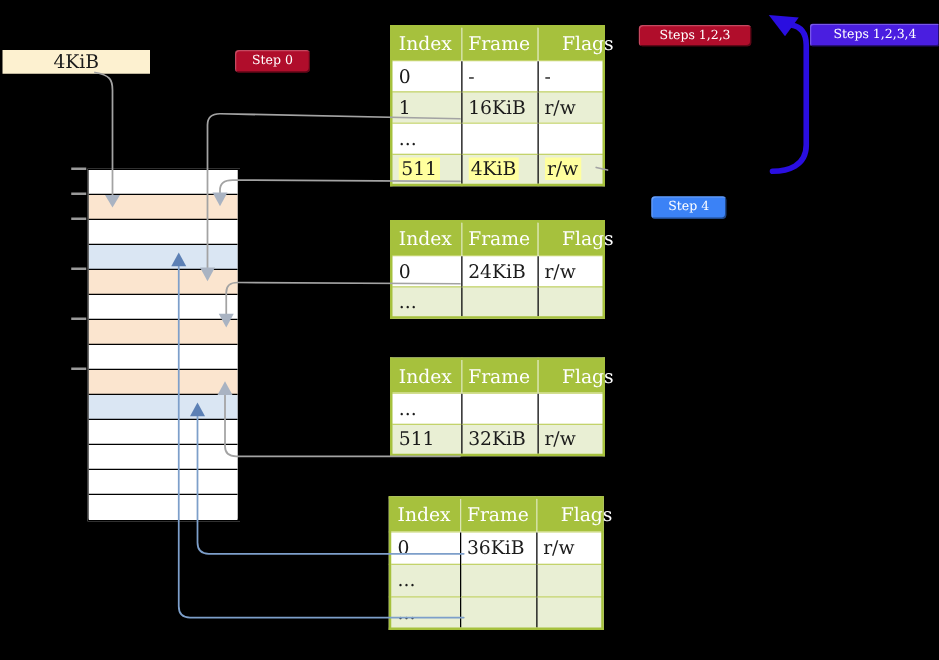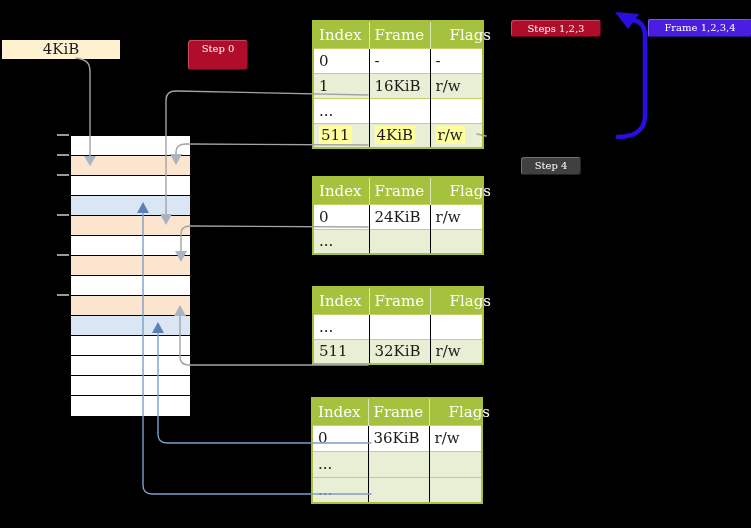--- a/index.html
+++ b/index.html
@@ -10,21 +10,21 @@
   
   .wheat-label{
     position:absolute;left:2px;top:40px;width:118px;height:19px;line-height:19px;
     text-align:center;font-size:15px;color:#1b1b1b;
   }
   
   .badge{
     position:absolute;color:#fff;font-size:10px;text-align:center;border-radius:3px;
     box-shadow:inset 1px 1px 0 rgba(255,255,255,.25), inset -1px -1px 0 rgba(0,0,0,.45);
   }
-  #badge-step0   {left:188px;top:40px; width:60px; height:30px;line-height:18px;}
+  #badge-step0   {left:188px;top:40px; width:60px; height:18px;line-height:18px;}
   #badge-steps123{left:511px;top:20px; width:90px; height:17px;line-height:17px;}
   #badge-steps1234{left:648px;top:19px;width:104px;height:18px;line-height:18px;border-radius:2px;}
   #badge-step4   {left:521px;top:157px;width:60px; height:18px;line-height:18px;}
   
   .strip{
     position:absolute;left:70px;top:135px;width:119px;height:280px;
     border:1px solid #000;border-right:2px solid #000;background:#fff;
   }
   .frame{height:19px;border-bottom:1px solid #000;}
   .frame:last-child{border-bottom:none;}
@@ -55,22 +55,22 @@
 </style>
 </head>
 <body>
 
 <div class="canvas">
 
   <div class="wheat-label" style="background: rgb(253, 241, 208);">4KiB</div>
 
   <div class="badge" id="badge-step0" style="background: rgb(176, 13, 43);">Step 0</div>
   <div class="badge" id="badge-steps123" style="background: rgb(176, 13, 43);">Steps 1,2,3</div>
-  <div class="badge" id="badge-steps1234" style="background: rgb(74, 30, 224);">Frame 1,2,3,4</div>
-  <div class="badge" id="badge-step4" style="background: #404040;">Step 4</div>
+  <div class="badge" id="badge-steps1234" style="background: rgb(74, 30, 224);">Steps 1,2,3,4</div>
+  <div class="badge" id="badge-step4" style="background: #3b82f6;">Step 4</div>
 
   <div class="strip" id="memstrip">
       <div class="frame" style="background: rgb(255, 255, 255);"></div>
       <div class="frame" style="background: rgb(251, 229, 207);"></div>
       <div class="frame" style="background: rgb(255, 255, 255);"></div>
       <div class="frame" style="background: rgb(218, 230, 243);"></div>
       <div class="frame" style="background: rgb(251, 229, 207);"></div>
       <div class="frame" style="background: rgb(255, 255, 255);"></div>
       <div class="frame" style="background: rgb(251, 229, 207);"></div>
       <div class="frame" style="background: rgb(255, 255, 255);"></div>

